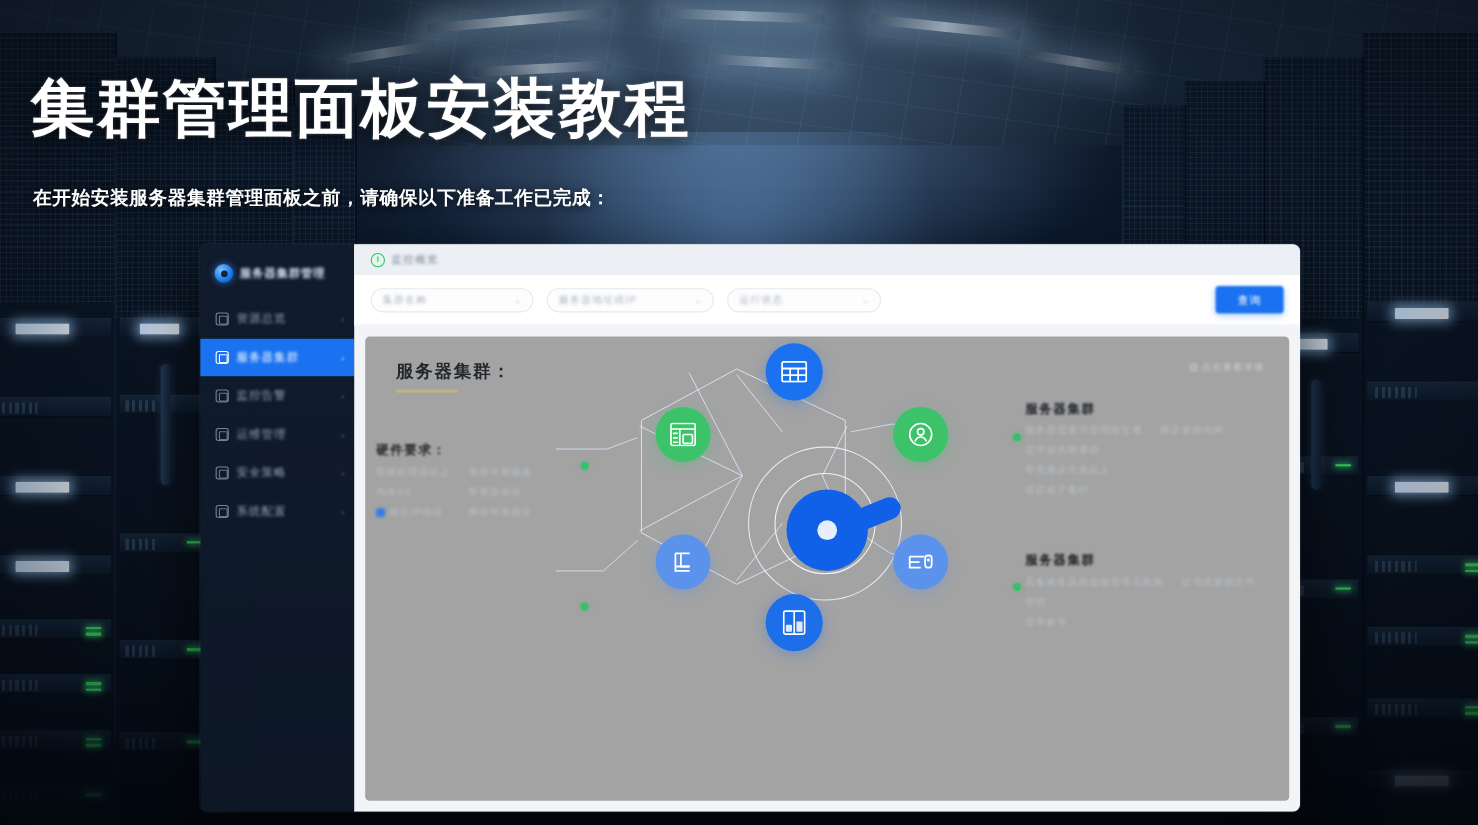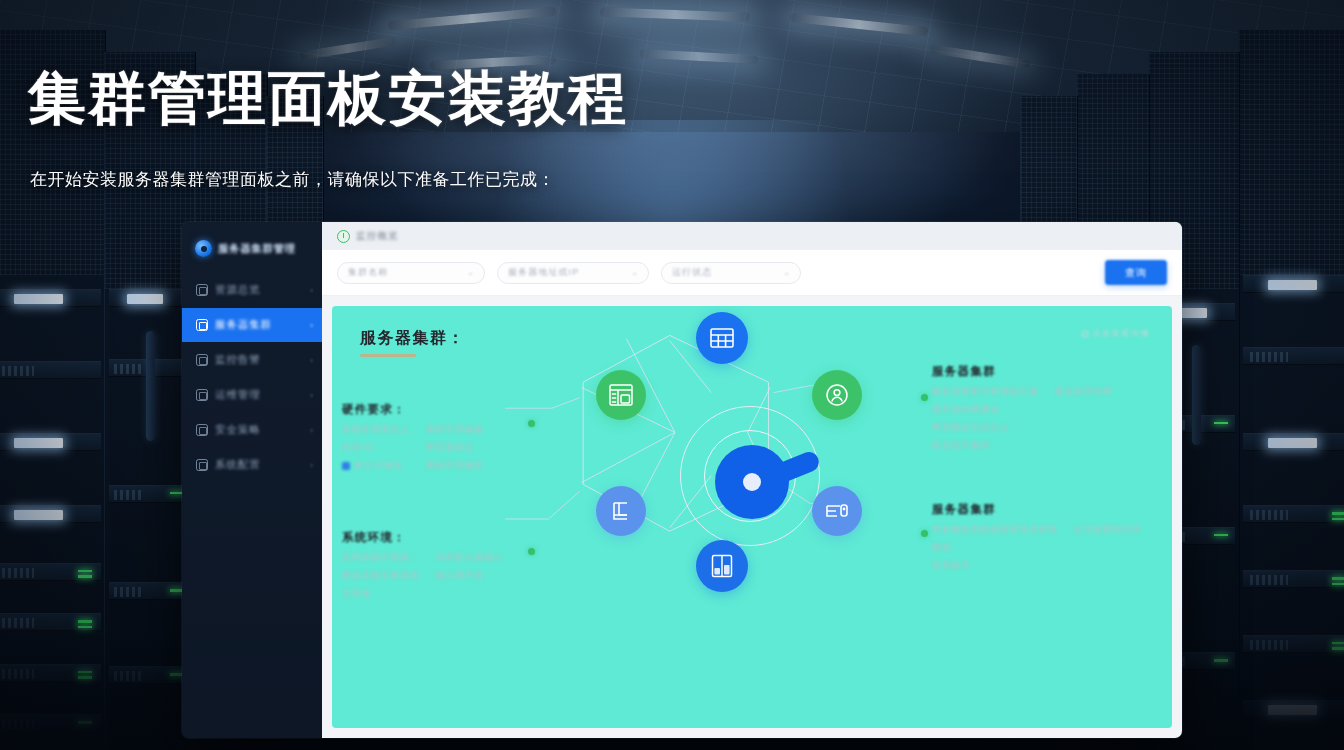--- a/index.html
+++ b/index.html
@@ -80,21 +80,21 @@
     background:linear-gradient(180deg,rgba(10,22,40,.1),rgba(5,11,20,.95));
     }
   .vignette { position:absolute; inset:0;
     background:radial-gradient(ellipse 78% 72% at 50% 46%, rgba(0,0,0,0) 40%, rgba(2,5,11,.72) 100%); }
 
   
   .headline { position:absolute; left:28px; top:60px; color:#fff;
     font-size:58px; font-weight:bold; letter-spacing:2px;
     text-shadow:0 3px 16px rgba(0,0,0,.75), 0 0 2px rgba(255,255,255,.4); }
   .subline { position:absolute; left:30px; top:168px; color:#fff;
-    font-size:17px; font-weight:normal; letter-spacing:.5px;
+    font-size:17px; font-weight:bold; letter-spacing:.5px;
     text-shadow:0 2px 9px rgba(0,0,0,.8); }
 
   
   .mock { position:absolute; left:182px; top:222px; width:1000px; height:516px;
     border-radius:7px; overflow:hidden; display:flex;
     box-shadow:0 22px 60px rgba(0,0,0,.68), 0 0 0 1px rgba(120,165,215,.12);
     filter:blur(.35px); }
 
   
   .sbar { width:140px; background:linear-gradient(180deg,#101b2c,#0d1726);
@@ -167,21 +167,21 @@
   .fld .ph { font-size:9px; color:#a9b2bd; filter:blur(1.3px); letter-spacing:1.1px; flex:1; }
   .fld .ar { font-size:8px; color:#c2c9d2; filter:blur(.9px); }
   .fld.f1 { width:148px; } .fld.f2 { width:152px; } .fld.f3 { width:140px; }
   .filters .grow { flex:1; }
   .btn-blue { width:62px; height:25px; background:#1a72f0; border-radius:3.5px;
     display:flex; align-items:center; justify-content:center;
     font-size:10px; color:#fff; filter:blur(1.1px); letter-spacing:1px;
     box-shadow:0 2px 7px rgba(26,114,240,.3); }
 
   
-  .canvas { flex:1; background:#5eead4; margin:10px 10px 10px 10px; border-radius:4px;
+  .canvas { flex:1; background:#a3a3a3; margin:10px 10px 10px 10px; border-radius:4px;
     position:relative; overflow:hidden; }
   .ctitle { position:absolute; left:28px; top:22px; font-size:16px; font-weight:bold;
     color:#23282f; filter:blur(.6px); letter-spacing:1.5px; }
   .ctitle-ul { position:absolute; left:28px; top:48px; width:56px; height:3px;
     background:#bdb489; border-radius:2px; }
   .cmeta { position:absolute; right:22px; top:22px; font-size:8px; color:#cdd3da;
     filter:blur(1.5px); letter-spacing:1.6px; display:flex; align-items:center; gap:4px; }
   .cmeta .sq { width:6px; height:6px; border:1px solid #d3d8de; }
 
   .svgwrap { position:absolute; inset:0; }
@@ -619,34 +619,20 @@
           </div>
           <div class="col">
             <div class="ln">系统可用磁盘</div>
             <div class="ln">带宽需保证</div>
             <div class="ln">网络环境稳定</div>
           </div>
         </div>
       </div>
       <div class="anchor" style="left:196px; top:114px;"></div>
 
-      <div class="tblk" style="left:10px; top:224px;">
-        <div class="h">系统环境：</div>
-        <div class="rows">
-          <div class="col">
-            <div class="ln">支持的操作系统：</div>
-            <div class="ln">建议全新安装系统</div>
-            <div class="ln">无其他</div>
-          </div>
-          <div class="col">
-            <div class="ln">关闭防火墙端口</div>
-            <div class="ln">端口需开放</div>
-          </div>
-        </div>
-      </div>
       <div class="anchor" style="left:196px; top:242px;"></div>
 
       <div class="tblk" style="left:600px; top:58px;">
         <div class="h">服务器集群</div>
         <div class="rows">
           <div class="col">
             <div class="ln">服务器需要与管理端互通</div>
             <div class="ln">需开放内网通信</div>
             <div class="ln">带宽建议百兆以上</div>
             <div class="ln">延迟低于毫秒</div>

